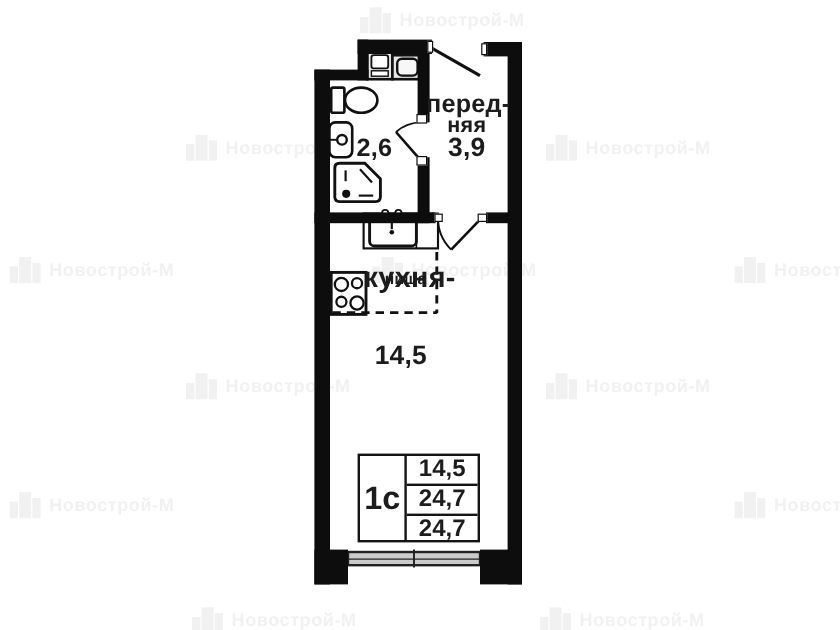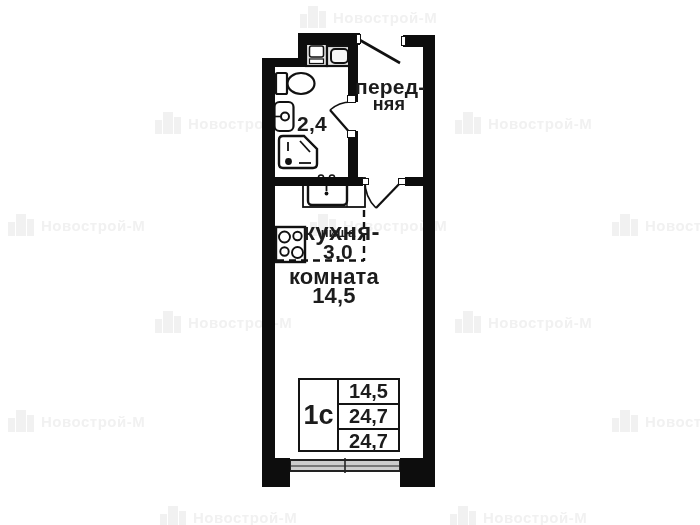--- a/index.html
+++ b/index.html
@@ -252,30 +252,29 @@
   <div class="wall" style="left:262px;top:458px;width:28px;height:29px"></div>
   <div class="wall" style="left:400px;top:458px;width:35px;height:29px"></div>
 
   <div class="jamb" style="left:356px;top:34px;width:5px;height:10px"></div>
   <div class="jamb" style="left:401px;top:36px;width:5px;height:10px"></div>
   <div class="jamb" style="left:347px;top:95px;width:9px;height:8px"></div>
   <div class="jamb" style="left:347px;top:130px;width:9px;height:8px"></div>
   <div class="jamb" style="left:362px;top:178px;width:7px;height:7px"></div>
   <div class="jamb" style="left:398px;top:178px;width:8px;height:7px"></div>
 
-  <div class="lbl" style="left:277px;top:113px;width:70px;font-size:21px">2,4</div>
+  <div class="lbl" style="left:277px;top:113px;width:70px;font-size:21px">2,6</div>
 
   <div class="lbl" style="left:355px;top:76px;width:68px;font-size:21px">перед-</div>
   <div class="lbl" style="left:355px;top:95px;width:68px;font-size:18px">няя</div>
+  <div class="lbl" style="left:355px;top:112px;width:68px;font-size:22px">3,9</div>
 
   <div class="lbl" style="left:303px;top:220px;width:70px;font-size:24px">кухня-</div>
   <div class="lbl" style="left:303px;top:226px;width:70px;font-size:13px">ниша</div>
-  <div class="lbl" style="left:303px;top:241px;width:70px;font-size:21px">3,0</div>
-
-  <div class="lbl" style="left:284px;top:266px;width:100px;font-size:22px">комната</div>
+
   <div class="lbl" style="left:284px;top:285px;width:100px;font-size:22px">14,5</div>
 
   <div id="spec-table">
     <div class="type-cell">1с</div>
     <div class="rows">
       <div class="r">14,5</div>
       <div class="r">24,7</div>
       <div class="r">24,7</div>
     </div>
   </div>

